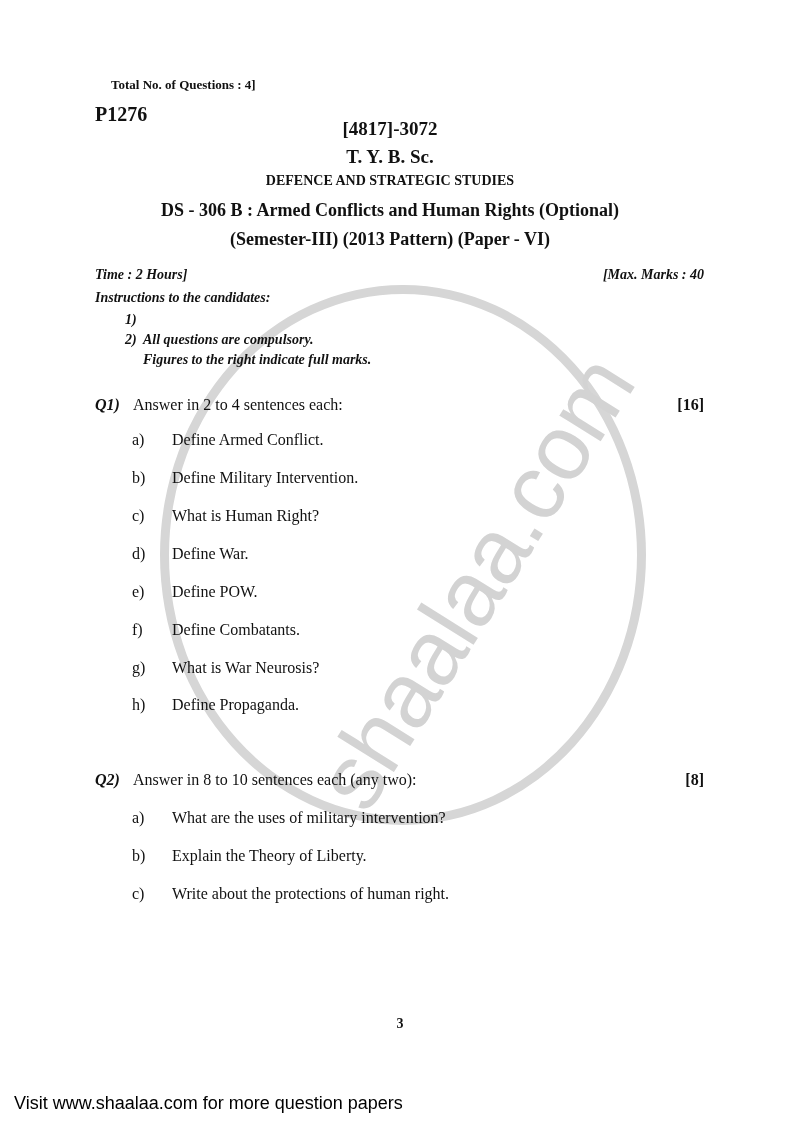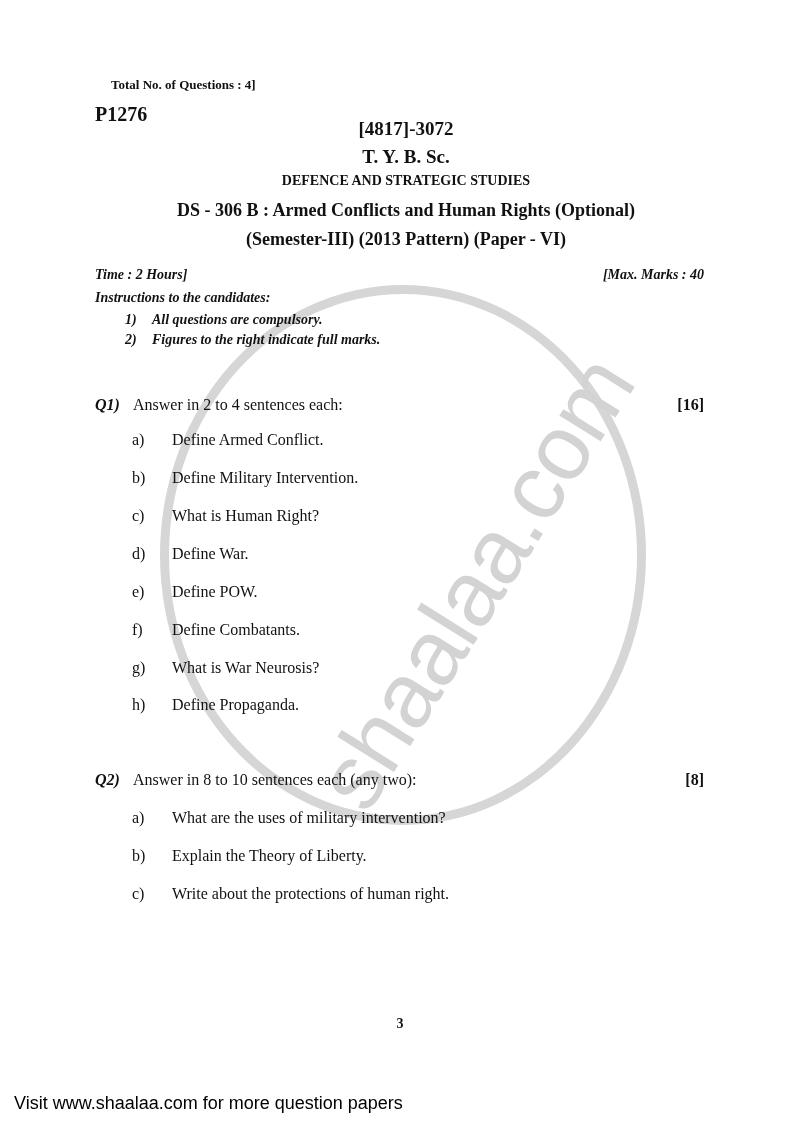--- a/index.html
+++ b/index.html
@@ -7,32 +7,32 @@
            font-family: "Liberation Serif", "DejaVu Serif", serif; color: #111; }
     .abs { position: absolute; }
     .watermark-circle { position: absolute; left: 160px; top: 285px; width: 486px; height: 540px;
       border: 9px solid #d6d6d6; border-radius: 50%; box-sizing: border-box; z-index: 0; }
     .watermark-text { position: absolute; left: 220px; top: 530px; font-family: "Liberation Sans", "DejaVu Sans", sans-serif;
       font-size: 92px; color: #d3d3d3; transform: rotate(-58deg); transform-origin: center center; z-index: 0;
       white-space: nowrap; letter-spacing: -1px; }
     .content { position: relative; z-index: 1; }
     .total-q { left: 95px; top: 77px; font-size: 13px; font-weight: bold; margin-left: 16px; }
     .paper-code { left: 95px; top: 103px; font-size: 20px; font-weight: bold; }
-    .center { left: 0; width: 780px; text-align: center; font-weight: bold; padding-left: 16px; }
+    .center { left: 0; width: 780px; text-align: center; font-weight: bold; }
     .h1 { top: 118px; font-size: 19px; }
     .h2 { top: 146px; font-size: 19px; }
     .h3 { top: 173px; font-size: 14px; }
     .h4 { top: 200px; font-size: 18px; }
     .h5 { top: 229px; font-size: 18px; }
     .time { left: 95px; top: 267px; font-size: 14px; font-weight: bold; font-style: italic; }
     .maxmarks { right: 96px; top: 267px; font-size: 14px; font-weight: bold; font-style: italic; }
     .instr-title { left: 95px; top: 290px; font-size: 14px; font-weight: bold; font-style: italic; }
     .instr-item { font-size: 14px; font-weight: bold; font-style: italic; }
     .instr-num { left: 125px; }
-    .instr-text { left: 152px; }
+    .instr-text { left: 143px; margin-top: 20px; }
     .q-num { left: 95px; font-size: 16px; font-style: italic; font-weight: bold; }
     .q-text { left: 133px; font-size: 16px; }
     .q-marks { right: 96px; font-size: 16px; font-weight: bold; }
     .sub-label { left: 132px; font-size: 16px; }
     .sub-text { left: 172px; font-size: 16px; }
     .page-num { left: 0; width: 800px; text-align: center; top: 1016px; font-size: 14px; font-weight: bold; }
     .footer { left: 14px; top: 1093px; font-family: "Liberation Sans", "DejaVu Sans", sans-serif; font-size: 18px; color: #000; }
   </style>
 </head>
 <body>

